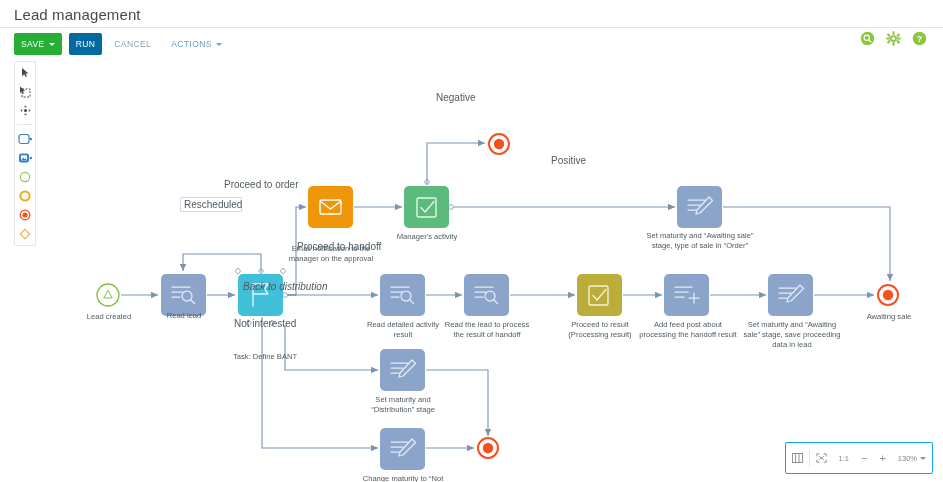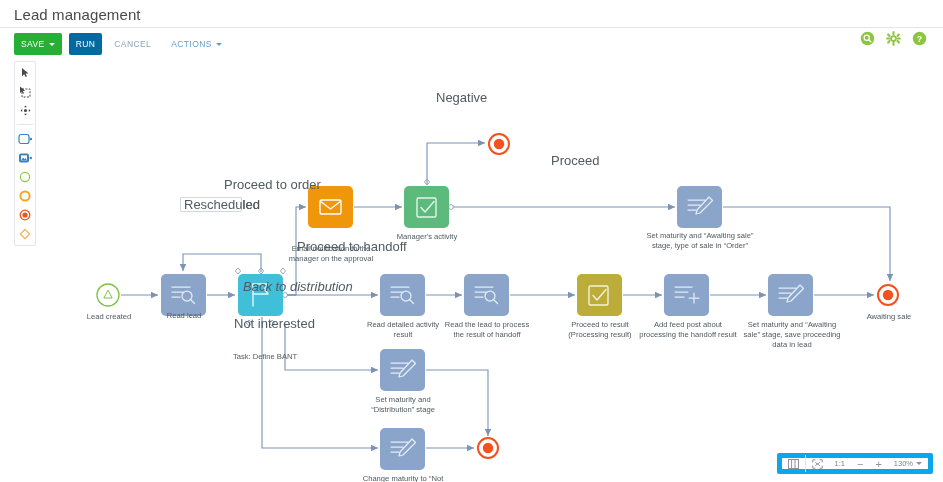--- a/index.html
+++ b/index.html
@@ -69,29 +69,29 @@
   .pdiv { width: 16px; height: 1px; background: #e3e6e8; margin: 2px 0; }
 
   
   svg.diagram { position: absolute; left: 0; top: 0; width: 943px; height: 427px; }
 
   .nodeLabel {
     position: absolute; text-align: center; font-size: 7.6px; color: #4f5a61;
     line-height: 10px; pointer-events: none;
   }
   .edgeLabel {
-    position: absolute; font-size: 13px; color: #4f5a61; white-space: nowrap;
+    position: absolute; font-size: 10px; color: #4f5a61; white-space: nowrap;
     line-height: 10px; pointer-events: none;
   }
 
   
   .zoombar {
-    position: absolute; right: 10px; bottom: 8px; height: 21px;
+    position: absolute; right: 10px; bottom: 8px; height: 32px;
     display: flex; align-items: center;
-    border: 5px solid #0ea5e9; border-radius: 2px; background: #fff;
+    border: 1px solid #0ea5e9; border-radius: 2px; background: #fff;
     font-size: 7.5px; color: #7b868f; text-align: right;
   }
   .zb-item {
     height: 17px; display: flex; align-items: center; justify-content: center;
     padding: 0 6px; cursor: pointer; user-select: none;
   }
   .zb-sep { width: 1px; height: 17px; background: #e1e4e6; }
   .zb-sign { font-size: 11px; color: #8b949b; padding: 0 6px; }
 </style>
 </head>
@@ -411,21 +411,21 @@
     <div class="nodeLabel" style="left:552px; top:265px; width:96px;">Proceed to result (Processing result)</div>
     <div class="nodeLabel" style="left:638px; top:265px; width:100px;">Add feed post about processing the handoff result</div>
     <div class="nodeLabel" style="left:742px; top:265px; width:100px;">Set maturity and “Awaiting sale” stage, save proceeding data in lead</div>
     <div class="nodeLabel" style="left:850px; top:257px; width:78px;">Awaiting sale</div>
     <div class="nodeLabel" style="left:355px; top:340px; width:96px;">Set maturity and “Distribution” stage</div>
     <div class="nodeLabel" style="left:355px; top:419px; width:96px;">Change maturity to “Not interested”</div>
 
     <div class="edgeLabel" style="left:184px; top:145px;">Rescheduled</div>
     <div class="edgeLabel" style="left:224px; top:125px;">Proceed to order</div>
     <div class="edgeLabel" style="left:436px; top:38px;">Negative</div>
-    <div class="edgeLabel" style="left:551px; top:101px;">Proceed</div>
+    <div class="edgeLabel" style="left:551px; top:101px;">Positive</div>
     <div class="edgeLabel" style="left:297px; top:187px;">Proceed to handoff</div>
     <div class="edgeLabel" style="left:243px; top:227px;font-style:italic;">Back to distribution</div>
     <div class="edgeLabel" style="left:234px; top:264px;">Not interested</div>
 
     <div style="position:absolute;left:180px;top:142px;width:62px;height:15px;border:1px solid #cfd8e3;background:#fff;border-radius:1px;z-index:-0;"></div>
     <div class="edgeLabel" style="left:184px; top:145px; z-index:2;">Rescheduled</div>
 
     <div class="zoombar">
       <div class="zb-item">
         <svg width="11" height="10" viewBox="0 0 11 10">

